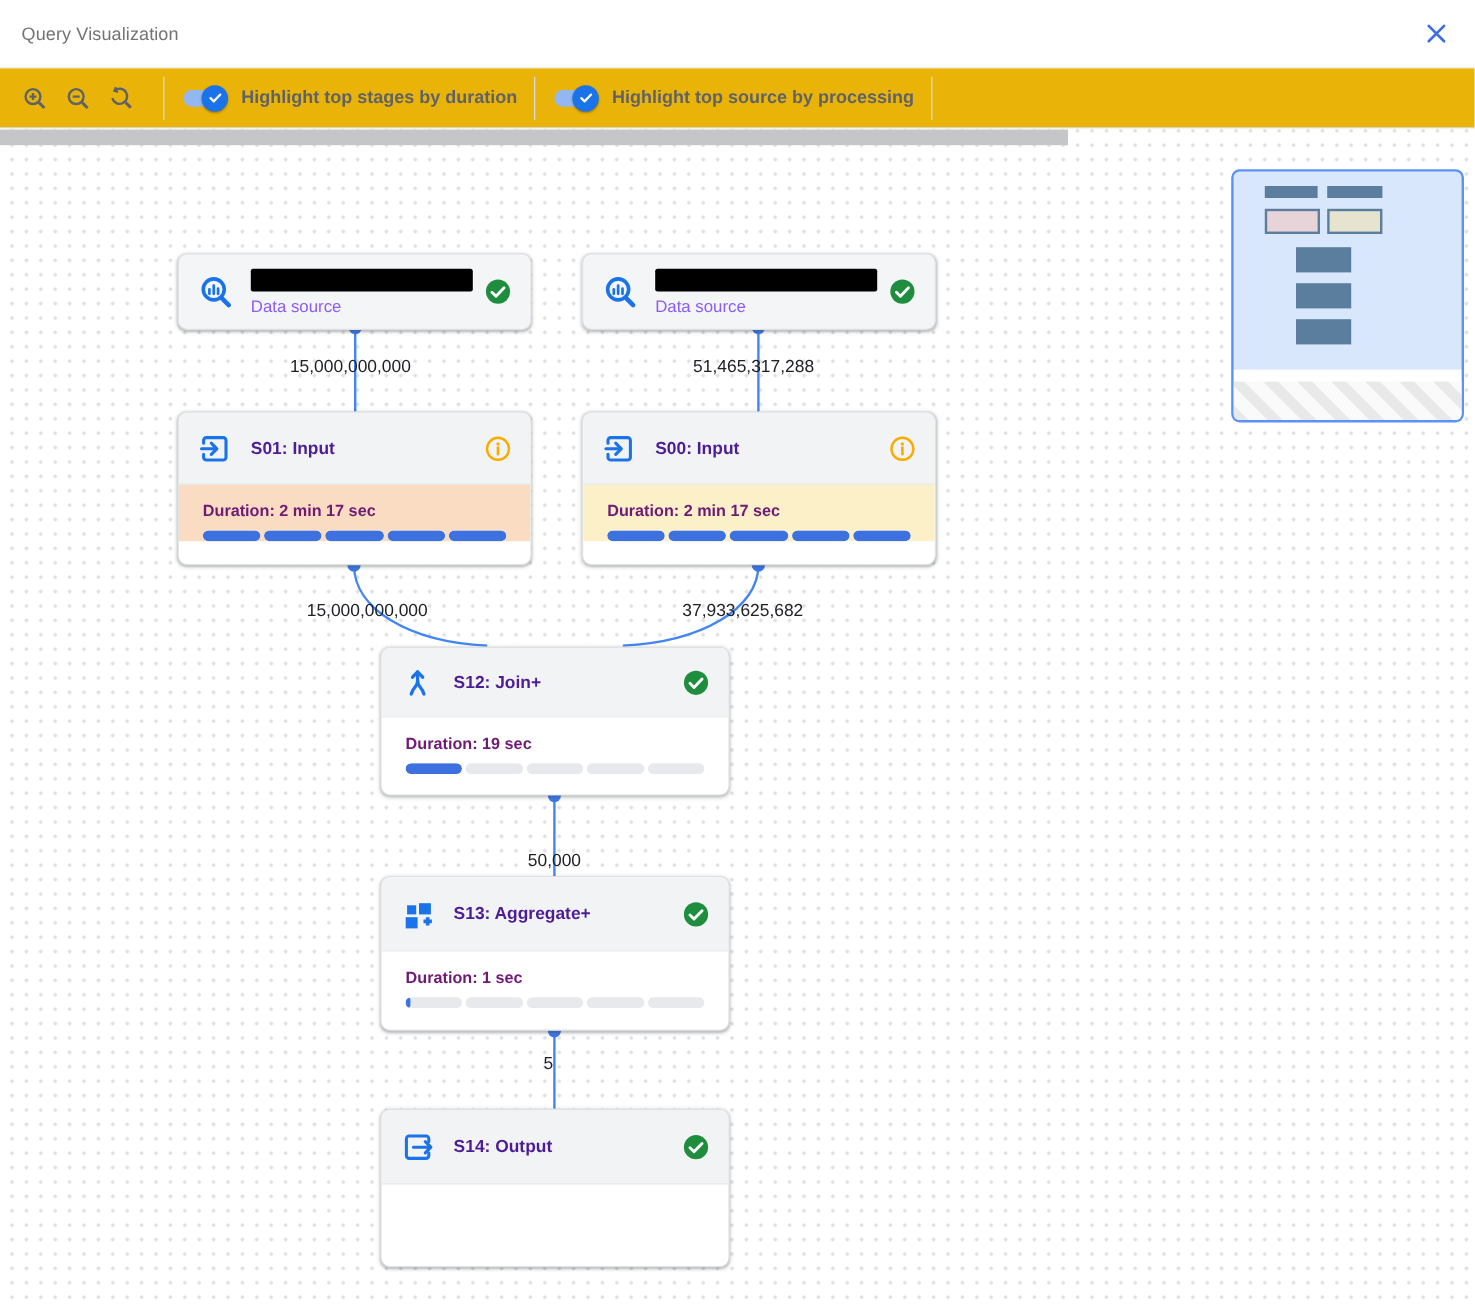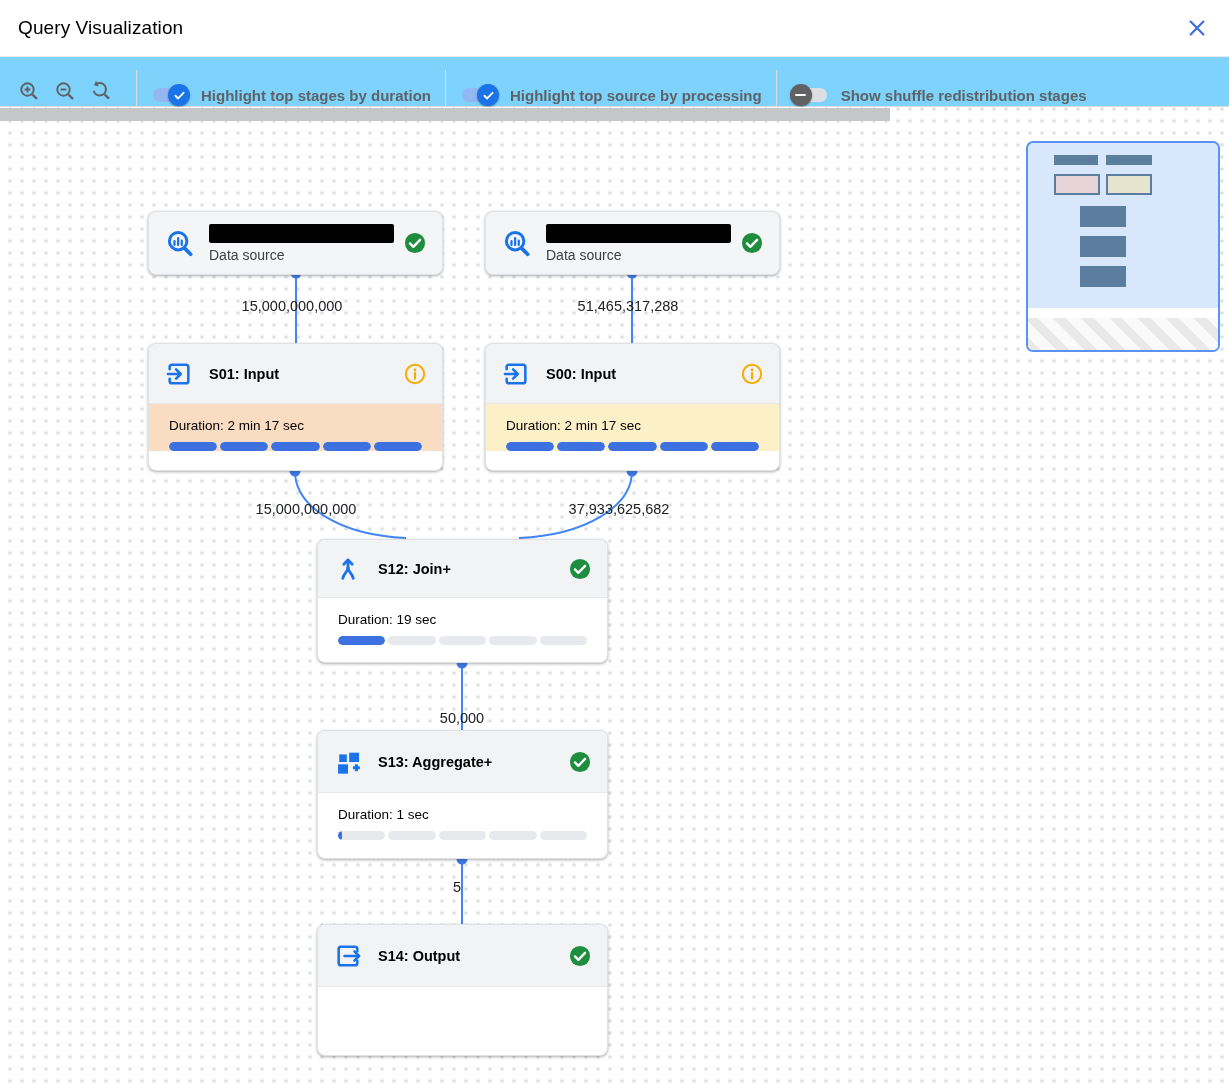--- a/index.html
+++ b/index.html
@@ -4,27 +4,27 @@
 <style>
   * { box-sizing: border-box; margin: 0; padding: 0; }
   html,body { background:#fff; }
   body { font-family: "Liberation Sans", "DejaVu Sans", sans-serif; }
   #app { position:relative; width:1229px; height:1090px; overflow:hidden; background:#fff; }
 
   
   .hdr { position:absolute; left:0; top:0; width:100%; height:57px;
          background:#fff; border-bottom:1px solid #e8eaed;
          display:flex; align-items:center; padding:0 18px; }
-  .hdr-title { font-size:19px; color:#000000; letter-spacing:.1px; }
+  .hdr-title { font-size:15px; color:#737373; letter-spacing:.1px; }
   .hdr-close { margin-left:auto; width:28px; height:28px; display:flex; align-items:center;
                justify-content:center; cursor:pointer; background:none; border:none; }
 
   
-  .tb { position:absolute; left:0; top:57px; width:100%; height:50px; background:#7dd3fc;
-        border-bottom:1px solid #dadce0; display:flex; align-items:flex-end; padding:0 14px; }
+  .tb { position:absolute; left:0; top:57px; width:100%; height:50px; background:#eab308;
+        border-bottom:1px solid #dadce0; display:flex; align-items:center; padding:0 14px; }
   .tb-iconbtn { width:30px; height:30px; border:none; background:none; display:flex;
                 align-items:center; justify-content:center; cursor:pointer; margin-right:6px; }
   .tb-div { width:1px; height:36px; background:#dadce0; margin:0 14px; }
   .tgroup { display:flex; align-items:center; gap:12px; }
   .tlabel { font-size:15px; font-weight:bold; color:#5f6368; white-space:nowrap; }
 
   .toggle { position:relative; width:38px; height:22px; display:inline-block; cursor:pointer; flex:none; }
   .toggle .track { position:absolute; left:2px; top:4px; width:34px; height:14px; border-radius:7px; }
   .toggle .thumb { position:absolute; top:0; width:22px; height:22px; border-radius:50%;
                    display:flex; align-items:center; justify-content:center;
@@ -47,29 +47,29 @@
                 color:#202124; white-space:nowrap; }
 
   
   .card { position:absolute; background:#fff; border:1px solid #dfe1e5; border-radius:8px;
           box-shadow:0 1px 2px rgba(60,64,67,.25), 0 1px 3px 1px rgba(60,64,67,.12);
           cursor:pointer; overflow:hidden; }
   .ds-card { width:295px; height:64px; background:#f4f5f6; display:flex; align-items:center;
              padding:0 16px; }
   .ds-mid { flex:1; margin-left:14px; margin-right:10px; }
   .redacted { width:185px; height:19px; background:#000; border-radius:2px; }
-  .ds-label { font-size:14px; color:#404040; margin-top:4px; }
+  .ds-label { font-size:14px; color:#8b5cf6; margin-top:4px; }
 
   .stage-card { width:295px; }
   .stage-hd { height:60px; background:#f2f3f4; display:flex; align-items:center; padding:0 16px;
               border-bottom:1px solid #e7e8ea; }
-  .stage-id { font-size:14.5px; font-weight:bold; color:#000000; margin-left:16px; }
+  .stage-id { font-size:14.5px; font-weight:bold; color:#4c1d95; margin-left:16px; }
   .stage-status { margin-left:auto; width:22px; height:22px; }
   .stage-bd { padding:14px 20px 0 20px; background:#fff; }
-  .dur { font-size:13.5px; font-weight:normal; color:#000000; }
+  .dur { font-size:13.5px; font-weight:bold; color:#701a75; }
   .pbar { display:flex; gap:3px; margin-top:9px; }
   .pseg { flex:1; height:9px; background:#e7e9ec; border-radius:5px; overflow:hidden; }
   .pseg .fill { height:100%; border-radius:5px; }
 
   
   .minimap { position:absolute; left:1026px; top:34px; width:194px; height:211px;
              background:#d9e7fd; border:2px solid #5b92f5; border-radius:7px; overflow:hidden;
              cursor:pointer; }
   .mm-bar { position:absolute; background:#5b7e9e; }
   .mm-outl { position:absolute; border:2px solid #5b7e9e; }
@@ -139,30 +139,20 @@
               <path d="M4.5 12.5 L9.5 17.5 L19.5 7"></path>
             </svg>
 
         </span>
       </span>
       <span class="tlabel">Highlight top source by processing</span>
     </div>
 
     <div class="tb-div"></div>
 
-    <div class="tgroup">
-      <span class="toggle off">
-        <span class="track"></span>
-        <span class="thumb">
-
-          <span class="minus"></span>
-        </span>
-      </span>
-      <span class="tlabel">Show shuffle redistribution stages</span>
-    </div>
   </div>
 
   <div class="canvas">
     <div class="hscroll"></div>
 
     <svg class="edges">
       <g stroke="#4285f4" stroke-width="2" fill="none">
         <path d="M296 166 L296 236"></path>
         <path d="M632 166 L632 236"></path>
         <path d="M295 364 C295 400 340 428 406 431"></path>

